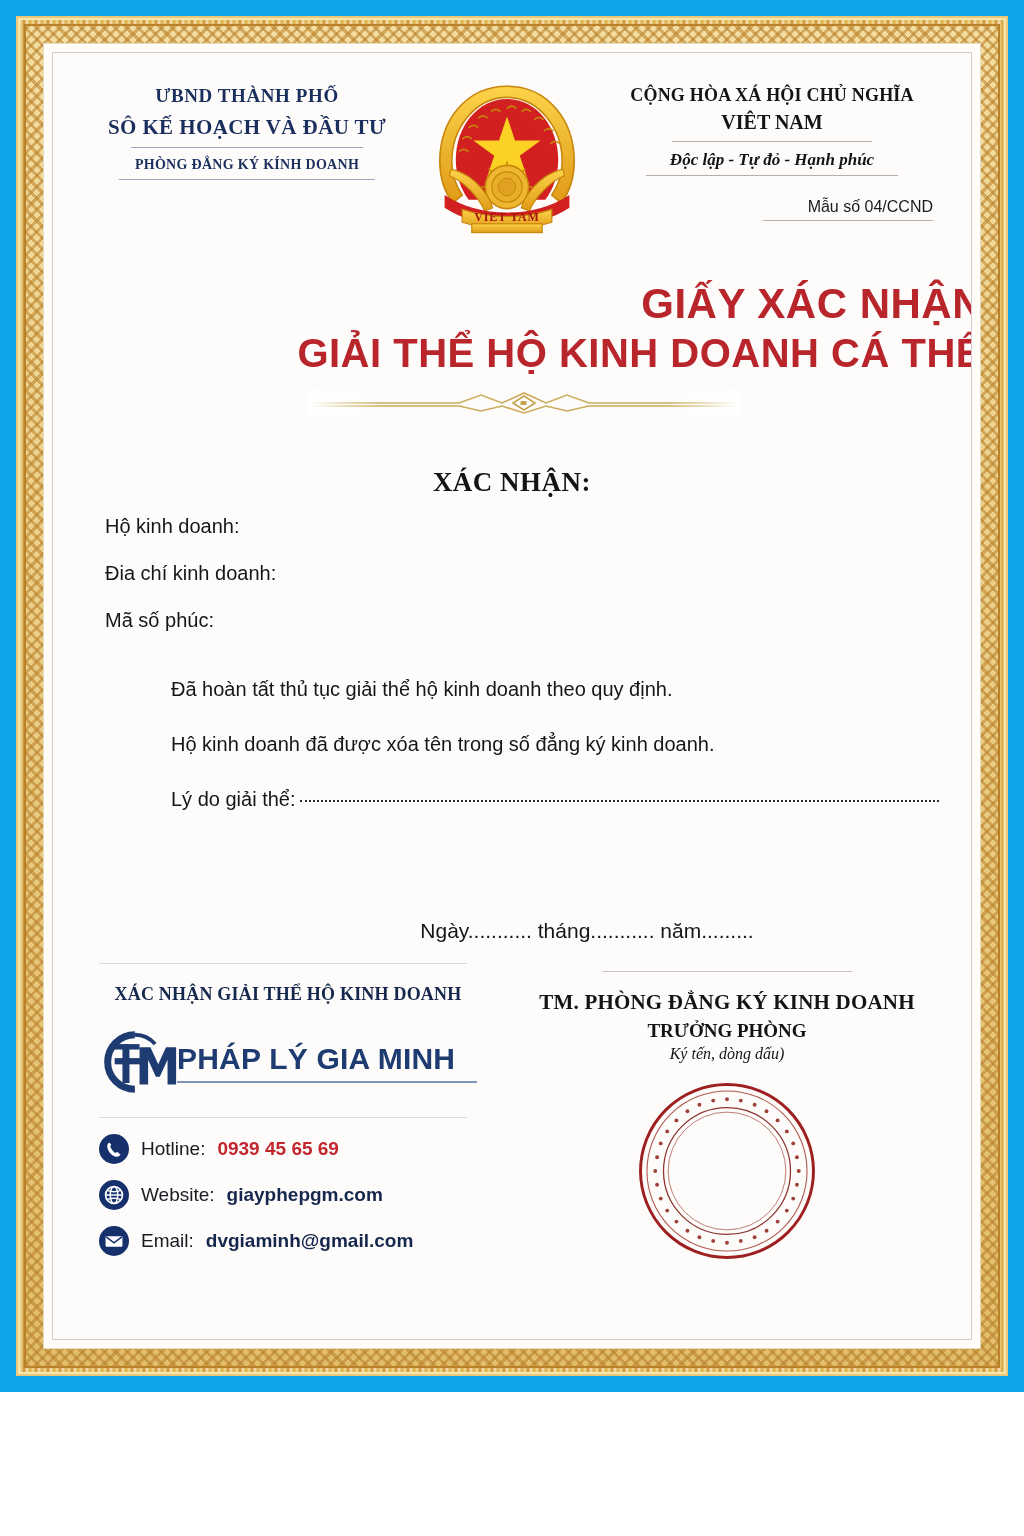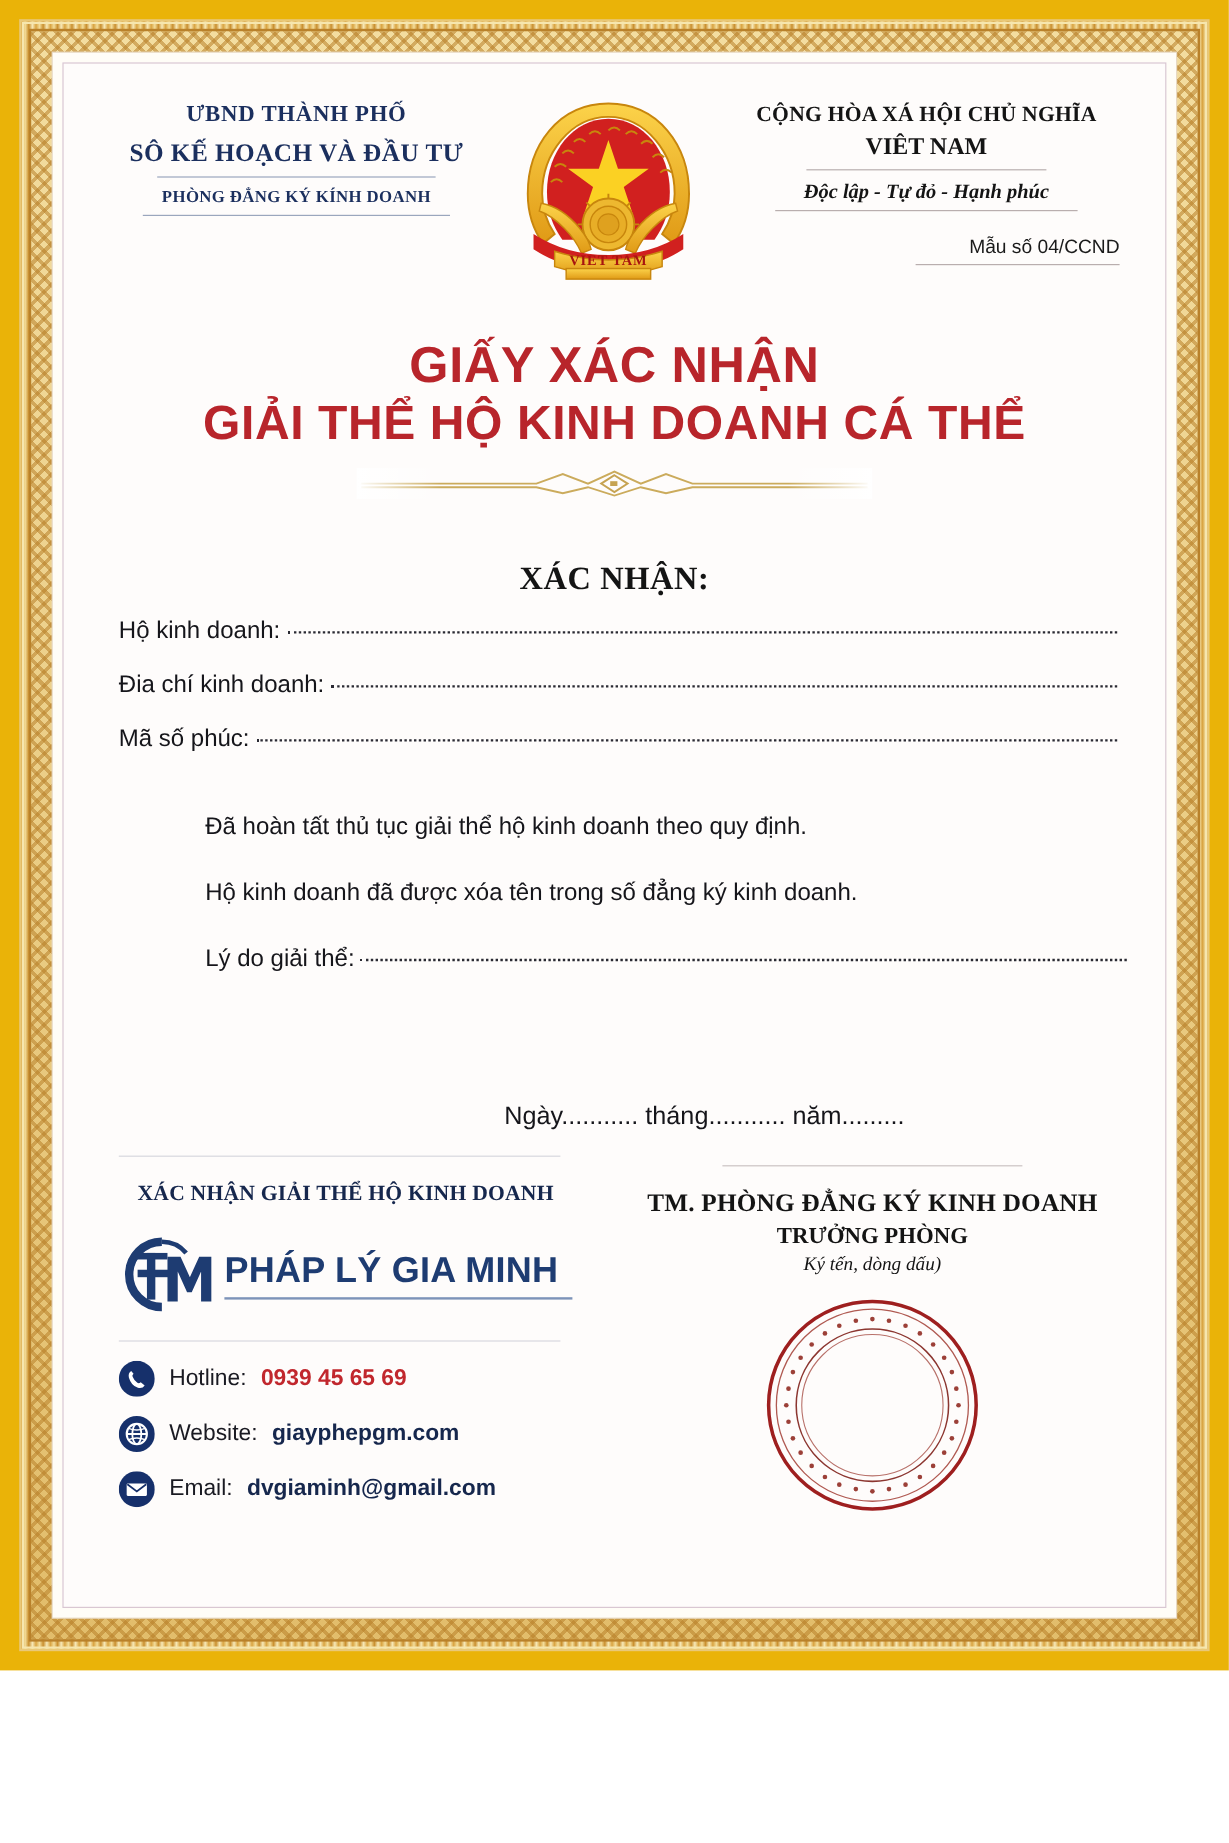--- a/index.html
+++ b/index.html
@@ -9,21 +9,21 @@
     background:#ffffff;
     font-family:"Liberation Sans", sans-serif;
     overflow:hidden;
   }
 
   
   .certificate{
     position:absolute;
     left:0;top:0;
     width:1024px;height:1392px;
-    background:#eab308;
+    background:#0ea5e9;
     box-sizing:border-box;
   }
   
   .frame-gold{
     position:absolute;
     left:18px;top:18px;right:18px;bottom:18px;
     background:
       repeating-linear-gradient(90deg,
         #d9a441 0px,#f3dd9a 3px,#c98f2e 6px,#f7e9b8 9px,#d9a441 12px);
     box-shadow:inset 0 0 0 2px #f6e6ae, 0 0 0 2px #e9c878;
@@ -110,42 +110,42 @@
   .hdr-right .form-no{
     margin-top:22px;text-align:right;padding-right:4px;
     font-size:16px;color:#1a1a1a;
   }
   .hdr-right .rule3{
     width:170px;height:1px;background:#b9aeae;margin:4px 4px 0 auto;
   }
 
   
   .title-block{
-    position:absolute;left:0;top:228px;width:100%;text-align:center;
+    position:absolute;left:12px;top:228px;width:100%;text-align:right;
   }
   .title-1,.title-2{
     font-family:"Liberation Sans", sans-serif;
     font-weight:bold;color:#b8252b;
     letter-spacing:.5px;line-height:1.08;
   }
   .title-1{font-size:42px;}
   .title-2{font-size:40px;margin-top:6px;}
   .ornament{margin-top:14px;display:flex;justify-content:center;}
 
   
   .confirm-head{
     position:absolute;left:0;top:390px;width:100%;text-align:center;
     font-family:"Liberation Serif", serif;
     font-weight:bold;font-size:27px;color:#141414;letter-spacing:.5px;margin-top:24px;
   }
 
   
   .fields{position:absolute;left:46px;top:462px;width:832px;}
   .field-row{
-    display:flex;align-items:baseline;margin-bottom:22px;
+    display:flex;align-items:baseline;margin-bottom:22px;flex-direction:column;
   }
   .field-label{
     font-size:20px;color:#15151a;white-space:nowrap;
     font-family:"Liberation Sans", sans-serif;
   }
   .dots{
     flex:1;
     border-bottom:2px dotted #2a2a33;
     margin-left:6px;
     transform:translateY(-4px);
@@ -187,21 +187,21 @@
   .seal{margin:16px auto 0;width:184px;height:184px;}
 
   
   .brand-block{position:absolute;left:46px;top:910px;width:378px;}
   .brand-rule-top{width:368px;height:1px;background:#d8d8de;margin-bottom:20px;}
   .brand-title{
     font-family:"Liberation Serif", serif;
     font-weight:bold;font-size:18px;color:#16274d;
     letter-spacing:.2px;text-align:center;white-space:nowrap;
   }
-  .logo-row{display:flex;align-items:center;margin-top:22px;gap:10px;}
+  .logo-row{display:flex;align-items:center;margin-top:22px;gap:0;}
   .logo-mark{width:78px;height:70px;flex:0 0 78px;}
   .logo-text-wrap{flex:1;}
   .logo-text{
     font-family:"Liberation Sans", sans-serif;
     font-weight:bold;font-size:30px;color:#1e3c72;letter-spacing:.2px;
     white-space:nowrap;
   }
   .logo-underline{height:2px;background:#7d93b8;margin-top:5px;}
   .brand-rule-bot{width:368px;height:1px;background:#d8d8de;margin-top:20px;}
 

